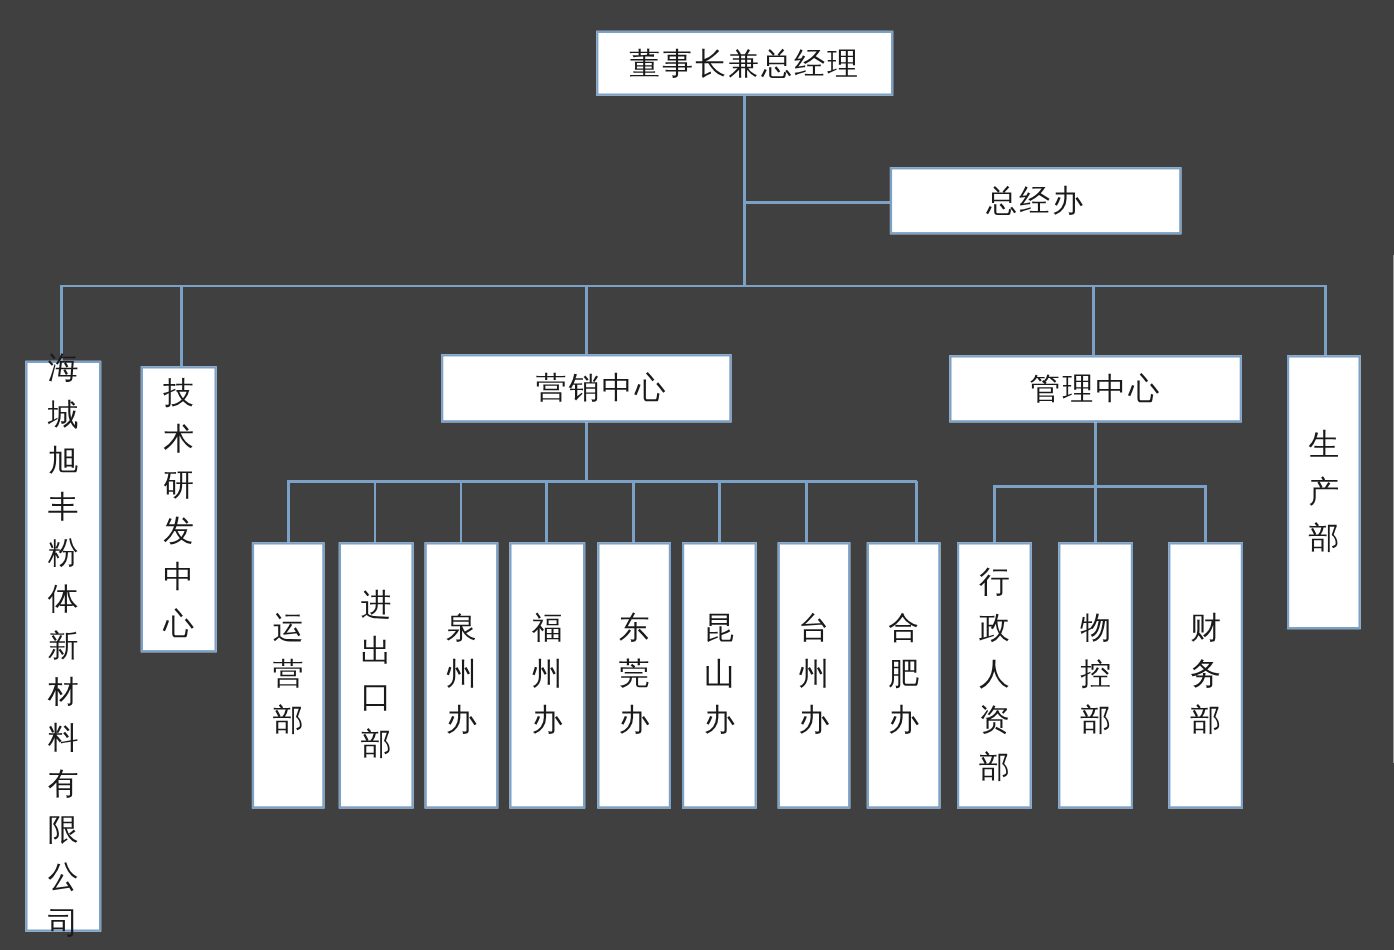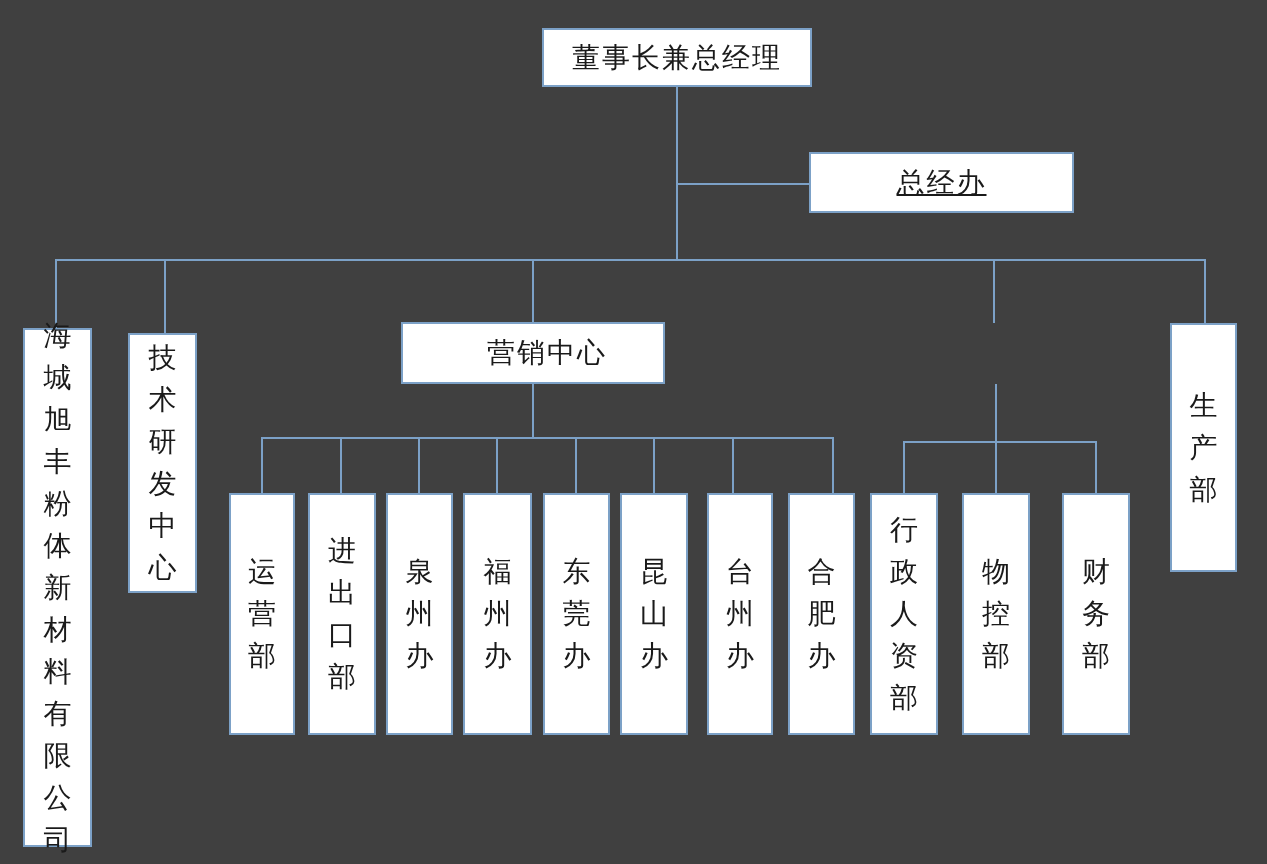--- a/index.html
+++ b/index.html
@@ -41,21 +41,21 @@
     letter-spacing: 2px;
     white-space: nowrap;
   }
   .vtext {
     white-space: pre-line;
     line-height: 42px;
     letter-spacing: 0;
   }
   
   .b-chairman   { left: 542px;  top: 28px;  width: 270px; height: 59px;  }
-  .b-gmoffice   { left: 809px;  top: 152px; width: 265px; height: 61px; text-decoration: underline;  }
+  .b-gmoffice   { left: 809px;  top: 152px; width: 265px; height: 61px;  }
   .b-marketing  { left: 401px;  top: 322px; width: 264px; height: 62px; padding-left: 28px;  }
   .b-management { left: 863px;  top: 323px; width: 266px; height: 61px;  }
   .b-company    { left: 23px;   top: 328px; width: 69px;  height: 519px; }
   .b-tech       { left: 128px;  top: 333px; width: 69px;  height: 260px; }
   .b-production { left: 1170px; top: 323px; width: 67px;  height: 249px; }
   .b-c1 { left: 229px; top: 493px; width: 66px; height: 242px; }
   .b-c2 { left: 308px; top: 493px; width: 68px; height: 242px; }
   .b-c3 { left: 386px; top: 493px; width: 67px; height: 242px; }
   .b-c4 { left: 463px; top: 493px; width: 69px; height: 242px; }
   .b-c5 { left: 543px; top: 493px; width: 67px; height: 242px; }
@@ -133,20 +133,23 @@
 研
 发
 中
 心</span>
   </div>
 
   <div class="box b-marketing">
     <span class="h-label">营销中心</span>
   </div>
 
+  <div class="box b-management">
+    <span class="h-label">管理中心</span>
+  </div>
 
   <div class="box b-production">
     <span class="vtext">生
 产
 部</span>
   </div>
 
   <div class="box b-c1">
     <span class="vtext">运
 营

